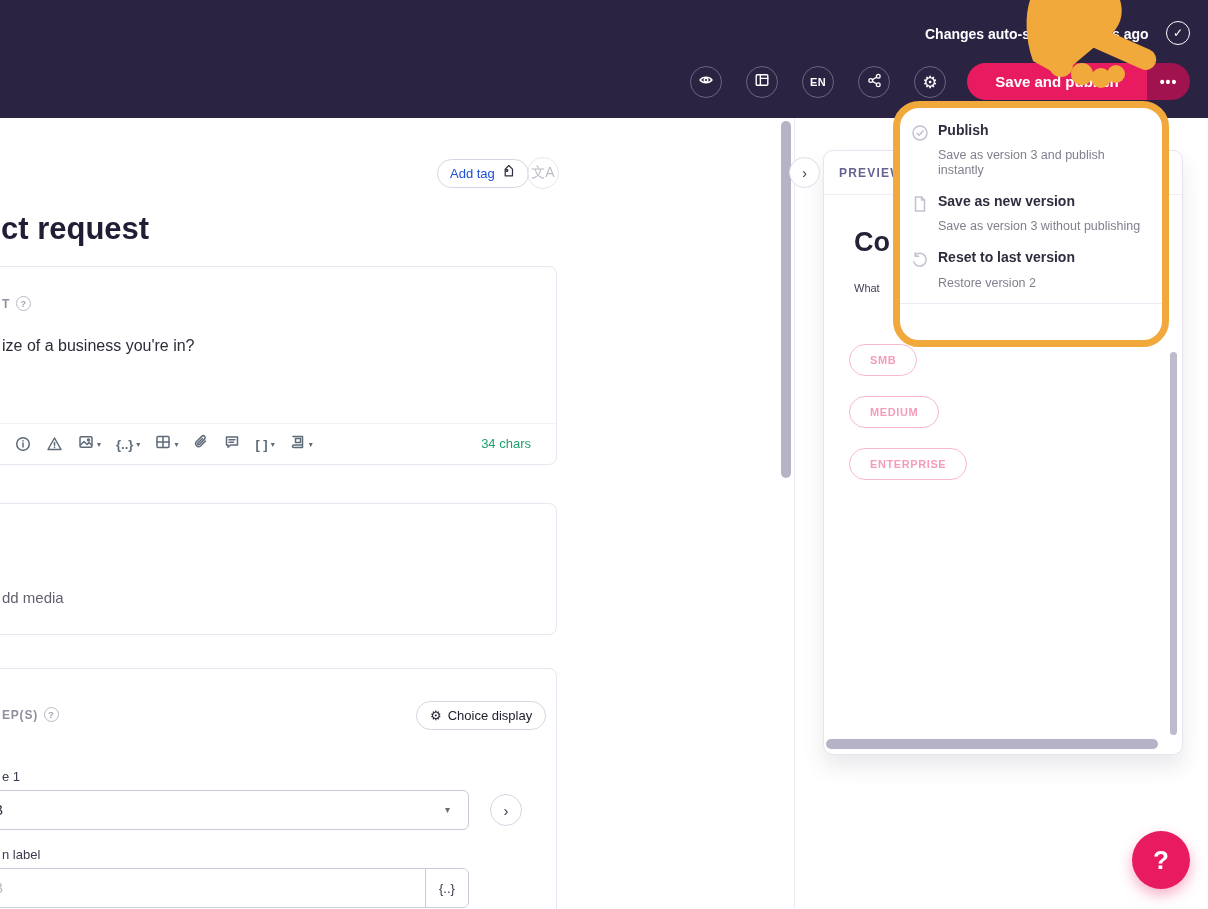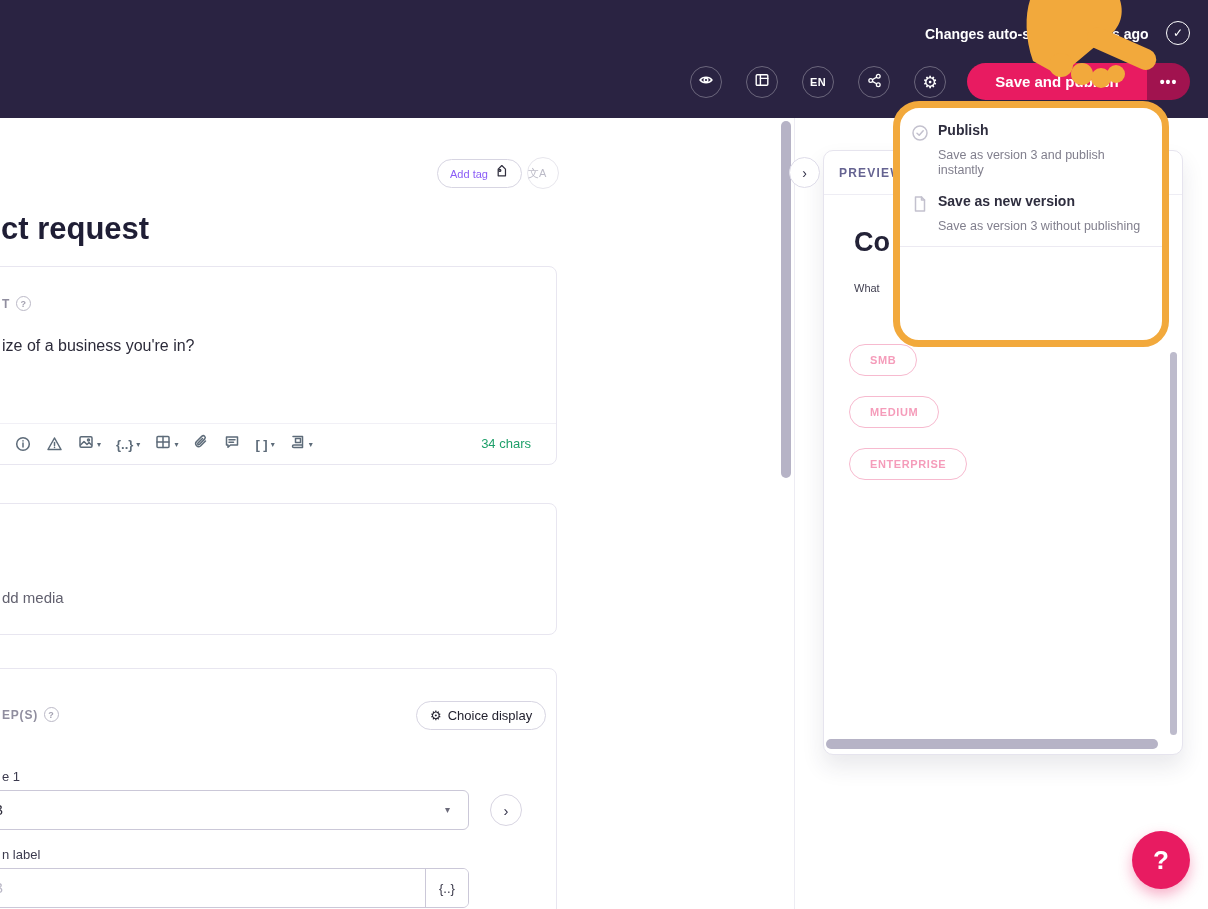--- a/index.html
+++ b/index.html
@@ -30,24 +30,24 @@
 
   
   .hand { position:absolute; left:1000px; top:0; z-index:40; pointer-events:none; }
 
   
   .main-divider { position:absolute; left:794px; top:118px; width:1px; height:791px; background:#edecf3; }
   .main-vscroll { position:absolute; left:781px; top:121px; width:10px; height:357px; background:#b6b3c6; border-radius:6px; z-index:5; }
 
   .addtag-btn { position:absolute; left:437px; top:159px; height:29px; padding:0 12px; display:inline-flex;
     align-items:center; gap:6px; border:1px solid #d7d5e2; border-radius:15px; background:#fff;
-    font-size:11px; color:#8b5cf6; cursor:pointer; font-family:"Liberation Sans", sans-serif; }
+    font-size:13px; color:#1d4ed8; cursor:pointer; font-family:"Liberation Sans", sans-serif; }
   .translate-btn { position:absolute; left:527px; top:157px; width:32px; height:32px; border:1px solid #cfcdda;
-    border-radius:50%; background:#fff; opacity:.5; display:flex; align-items:center; justify-content:flex-start;
-    font-size:11px; color:#7a7890; cursor:pointer; }
+    border-radius:50%; background:#fff; opacity:.5; display:flex; align-items:center; justify-content:center;
+    font-size:14px; color:#7a7890; cursor:pointer; }
   .page-title { position:absolute; left:1px; top:211px; font-size:31px; font-weight:600; color:#1F1E35; }
 
   .card { position:absolute; left:-40px; width:597px; background:#fff; border:1px solid #e8e6f0; border-radius:8px; }
   .card1 { top:266px; height:199px; }
   .card2 { top:503px; height:132px; }
   .card3 { top:668px; height:300px; }
 
   .field-label { font-size:12px; font-weight:700; letter-spacing:.8px; color:#908e9f; display:flex; align-items:center; gap:6px; }
   .help-icon { width:15px; height:15px; border:1px solid #bbb9c7; border-radius:50%; display:inline-flex;
     align-items:center; justify-content:center; font-size:9px; font-weight:700; color:#a3a1b0; }
@@ -341,17 +341,27 @@
     <div class="dd-item">
       <span class="ic">
         <svg width="18" height="18" viewBox="0 0 18 18">
             <path d="M4.5 2 H10.5 L13.5 5 V16 H4.5 Z"></path>
             <path d="M10.5 2 V5 H13.5"></path>
           </svg>
       </span>
       <div class="dd-title">Save as new version</div>
       <div class="dd-sub">Save as version 3 without publishing</div>
     </div>
+    <div class="dd-item">
+      <span class="ic">
+        <svg width="18" height="18" viewBox="0 0 18 18">
+            <path d="M4.2 4.2 a6.4 6.4 0 1 1 -1.4 6.8"></path>
+            <path d="M4.2 1.8 V5.2 H7.6"></path>
+          </svg>
+      </span>
+      <div class="dd-title">Reset to last version</div>
+      <div class="dd-sub">Restore version 2</div>
+    </div>
     <div class="dd-divider"></div>
   </div>
 </div>
 
 <button class="help-btn">?</button>
 
 </body></html>

